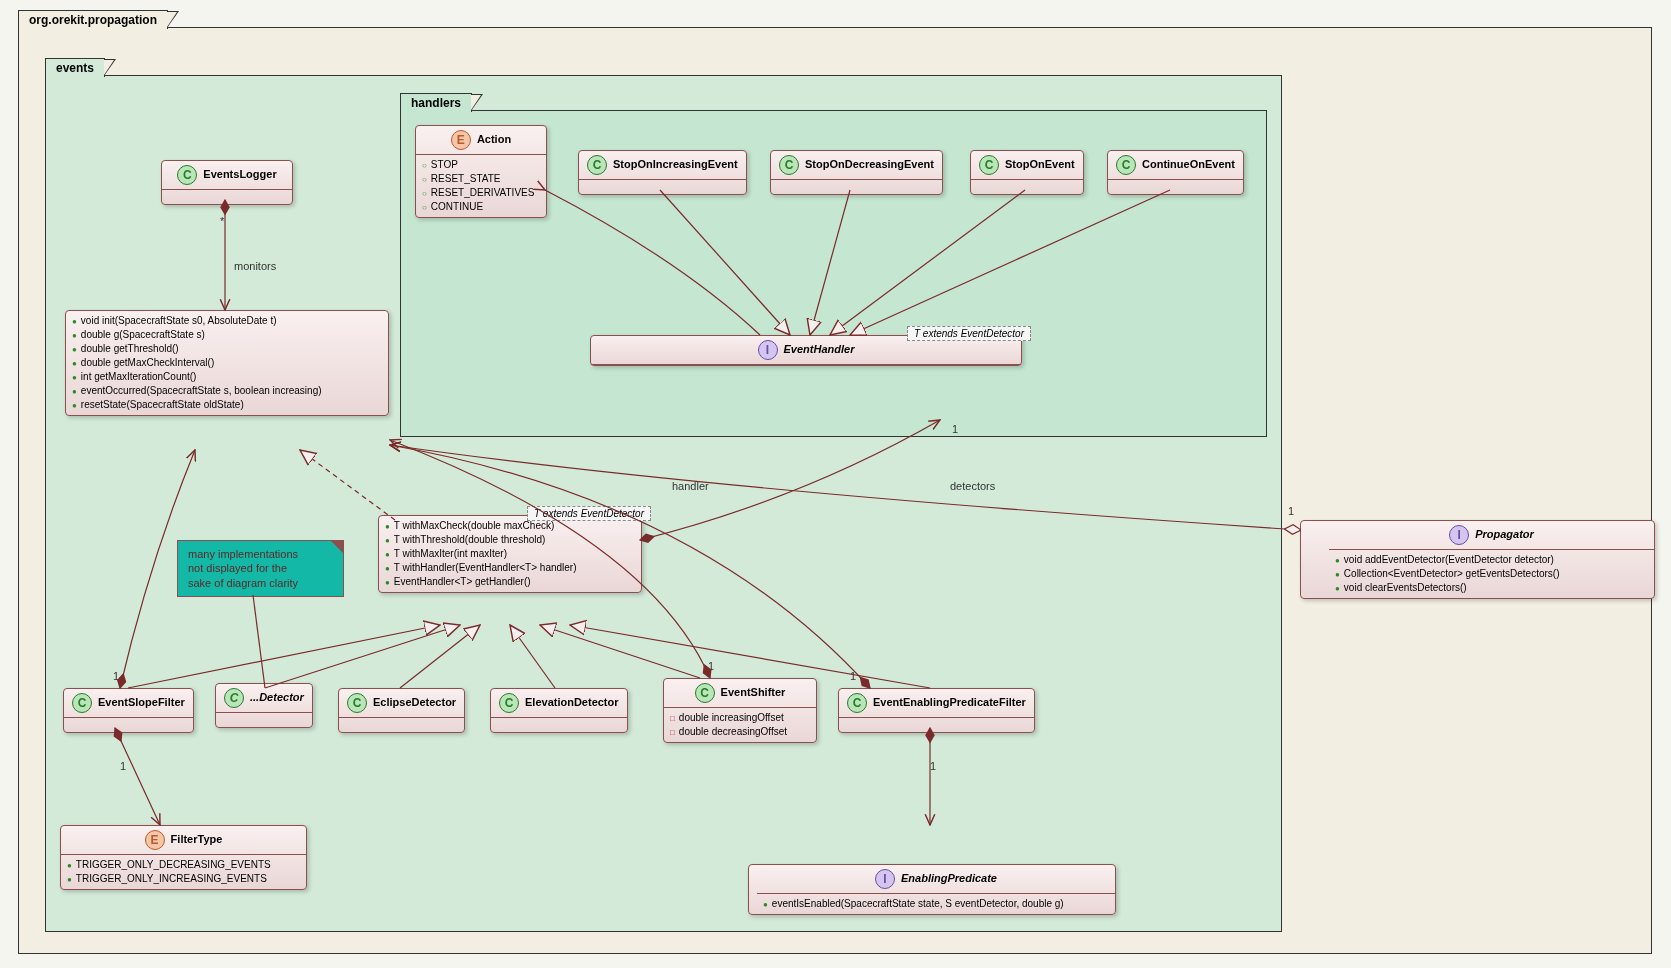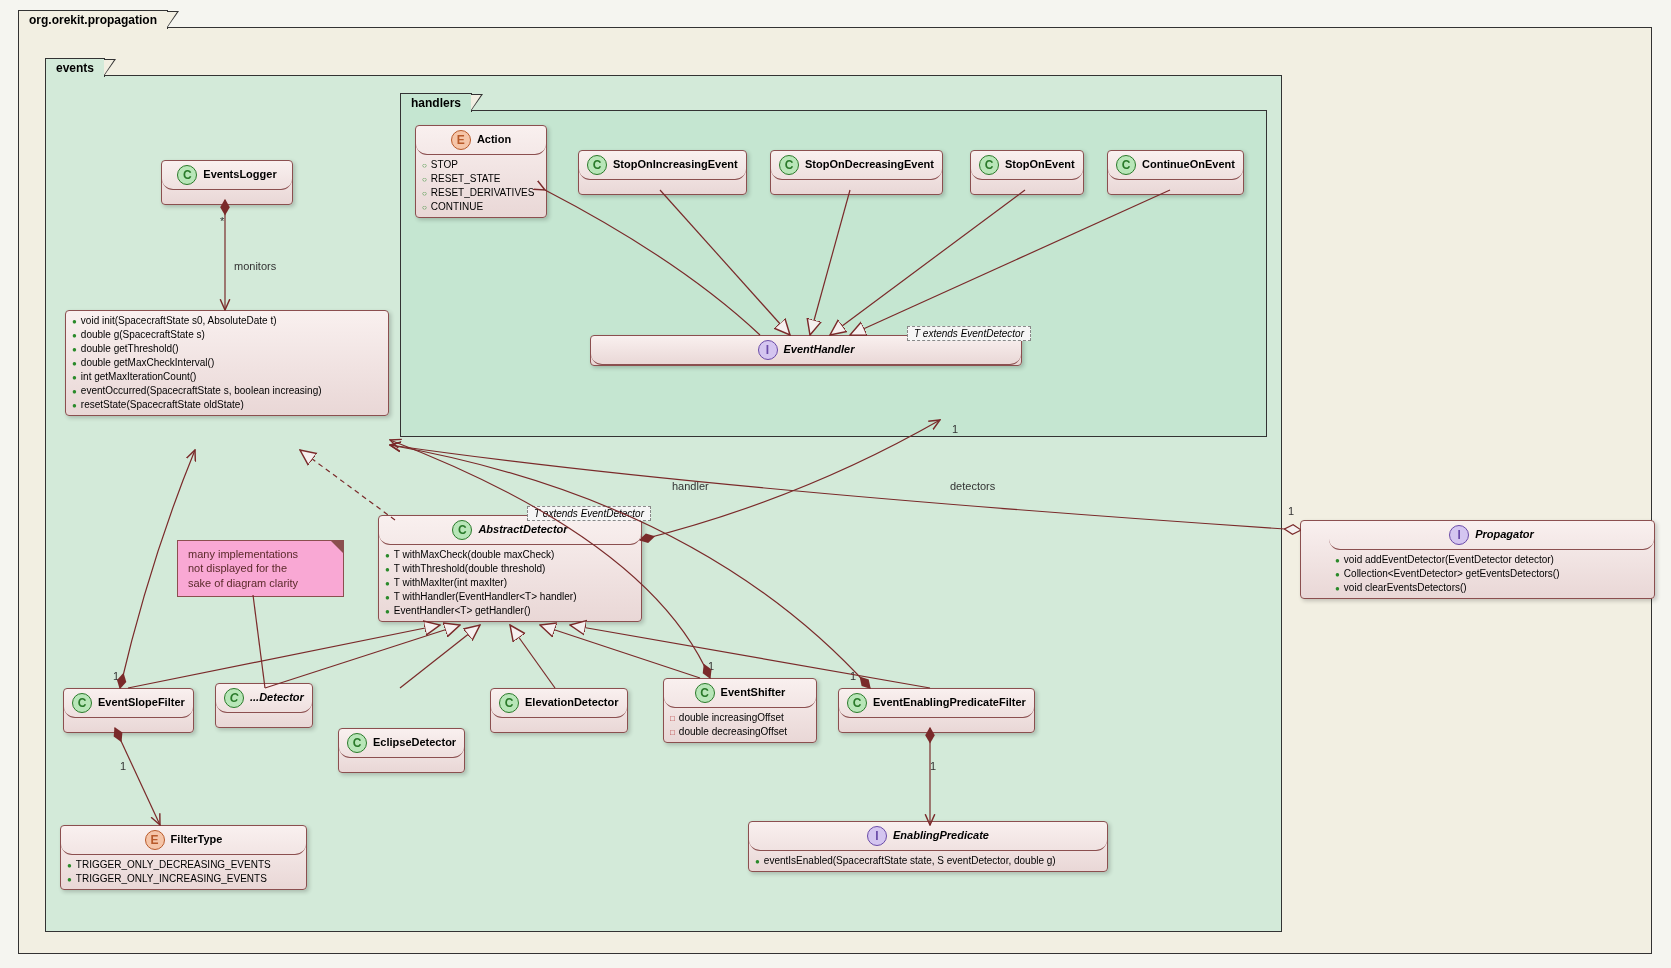--- a/index.html
+++ b/index.html
@@ -58,21 +58,20 @@
     border-radius: 4px;
     background: linear-gradient(to bottom, #f9f0ef, #e9d7d6);
     box-shadow: 2px 2px 4px rgba(0,0,0,0.2);
   }
   .uml-title {
     border-bottom: 1.5px solid #8b4f4f;
     padding: 4px 8px;
     text-align: center;
     font-weight: bold;
     position: relative;
-    border-radius: 11px;
   }
   .uml-title .icon {
     display: inline-block;
     width: 18px;
     height: 18px;
     border-radius: 50%;
     text-align: center;
     line-height: 18px;
     font-weight: bold;
     margin-right: 6px;
@@ -97,21 +96,21 @@
     top: -10px;
     right: -10px;
     border: 1.5px dashed #888;
     background: #f5f5f5;
     padding: 1px 6px;
     font-size: 10px;
     font-style: italic;
   }
   .note {
     position: absolute;
-    background: #f9a8d4;
+    background: #14b8a6;
     border: 1.5px solid #8b4f4f;
     padding: 6px 10px;
     font-size: 11px;
     color: #5a2a2a;
     line-height: 1.3;
   }
   .note::after {
     content: '';
     position: absolute;
     top: 0;
@@ -198,41 +197,40 @@
   <div class="uml-body" style="height:8px;"></div>
 </div>
 
 <div class="uml-class" style="left:590px; top:335px; width:430px;">
   <div class="template-param">T extends EventDetector</div>
   <div class="uml-title"><span class="icon icon-I">I</span><span class="italic">EventHandler</span></div>
 </div>
 
 <div class="uml-class" style="left:378px; top:515px; width:262px;">
   <div class="template-param">T extends EventDetector</div>
-  <div class="uml-title"><span class="icon icon-C">C</span><span class="italic">AbstractDetector</span></div>
   <div class="uml-body">
     <span class="m">T withMaxCheck(double maxCheck)</span>
     <span class="m">T withThreshold(double threshold)</span>
     <span class="m">T withMaxIter(int maxIter)</span>
     <span class="m">T withHandler(EventHandler&lt;T&gt; handler)</span>
     <span class="m">EventHandler&lt;T&gt; getHandler()</span>
   </div>
 </div>
 
 <div class="uml-class" style="left:63px; top:688px;">
   <div class="uml-title"><span class="icon icon-C">C</span><span>EventSlopeFilter</span></div>
   <div class="uml-body" style="height:8px;"></div>
 </div>
 
 <div class="uml-class" style="left:215px; top:683px;font-style:italic;">
   <div class="uml-title"><span class="icon icon-C">C</span><span>...Detector</span></div>
   <div class="uml-body" style="height:8px;"></div>
 </div>
 
-<div class="uml-class" style="left:338px; top:688px;margin-top:40px;">
+<div class="uml-class" style="left:338px; top:688px;">
   <div class="uml-title"><span class="icon icon-C">C</span><span>EclipseDetector</span></div>
   <div class="uml-body" style="height:8px;"></div>
 </div>
 
 <div class="uml-class" style="left:490px; top:688px;">
   <div class="uml-title"><span class="icon icon-C">C</span><span>ElevationDetector</span></div>
   <div class="uml-body" style="height:8px;"></div>
 </div>
 
 <div class="uml-class" style="left:663px; top:678px; width:152px;">
@@ -249,21 +247,21 @@
 </div>
 
 <div class="uml-class" style="left:60px; top:825px; width:245px;">
   <div class="uml-title"><span class="icon icon-E">E</span><span>FilterType</span></div>
   <div class="uml-body">
     <span class="m" style="display:block">TRIGGER_ONLY_DECREASING_EVENTS</span>
     <span class="m" style="display:block">TRIGGER_ONLY_INCREASING_EVENTS</span>
   </div>
 </div>
 
-<div class="uml-class" style="left:748px; top:821px; width:358px;">
+<div class="uml-class" style="left:748px; top:864px; width:358px;padding-left:8px;">
   <div class="uml-title"><span class="icon icon-I">I</span><span class="italic">EnablingPredicate</span></div>
   <div class="uml-body">
     <span class="m">eventIsEnabled(SpacecraftState state, S eventDetector, double g)</span>
   </div>
 </div>
 
 <div class="uml-class" style="left:1300px; top:520px; width:325px;padding-left:28px;">
   <div class="uml-title"><span class="icon icon-I">I</span><span class="italic">Propagator</span></div>
   <div class="uml-body">
     <span class="m">void addEventDetector(EventDetector detector)</span>

